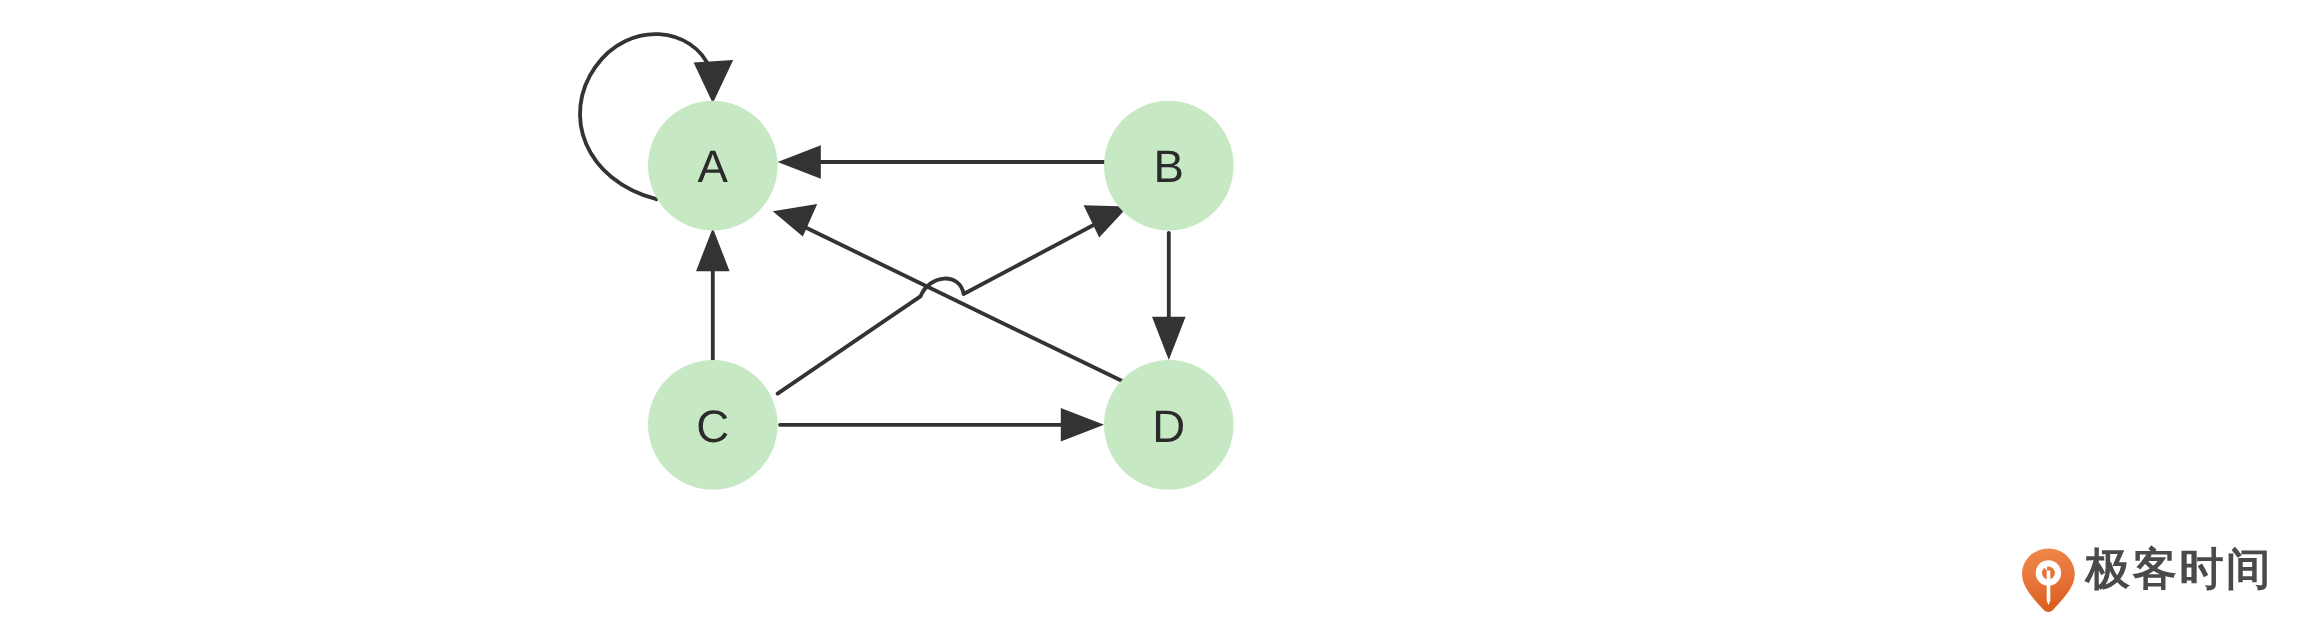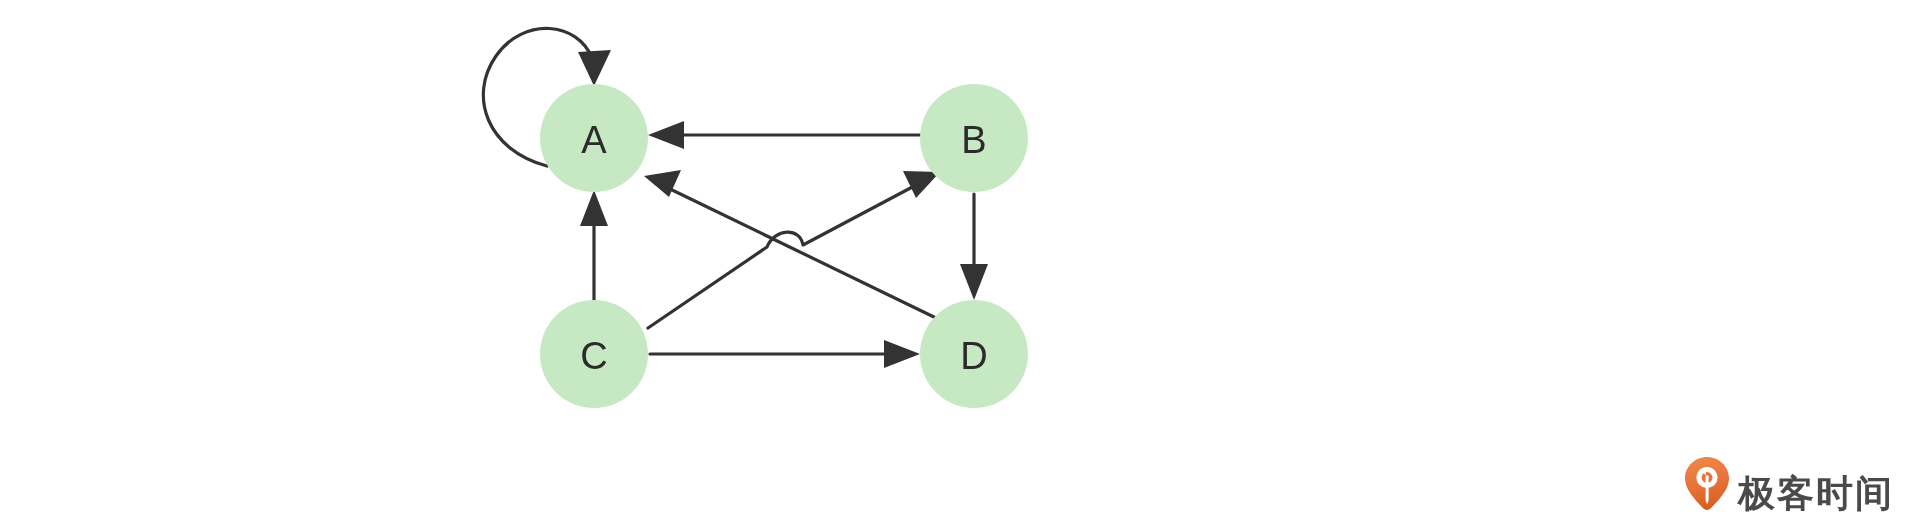--- a/index.html
+++ b/index.html
@@ -52,21 +52,21 @@
   .node-circle {
     stroke: none;
   }
 
   
   #brand-logo {
     position: absolute;
     right: 26px;
     bottom: 18px;
     display: flex;
-    align-items: flex-end;
+    align-items: flex-start;
     gap: 8px;
     user-select: none;
   }
   #brand-logo .logo-mark {
     width: 46px;
     height: 56px;
     flex: 0 0 auto;
   }
   #brand-logo .logo-word {
     font-family: "DejaVu Sans", "Liberation Sans", sans-serif;

